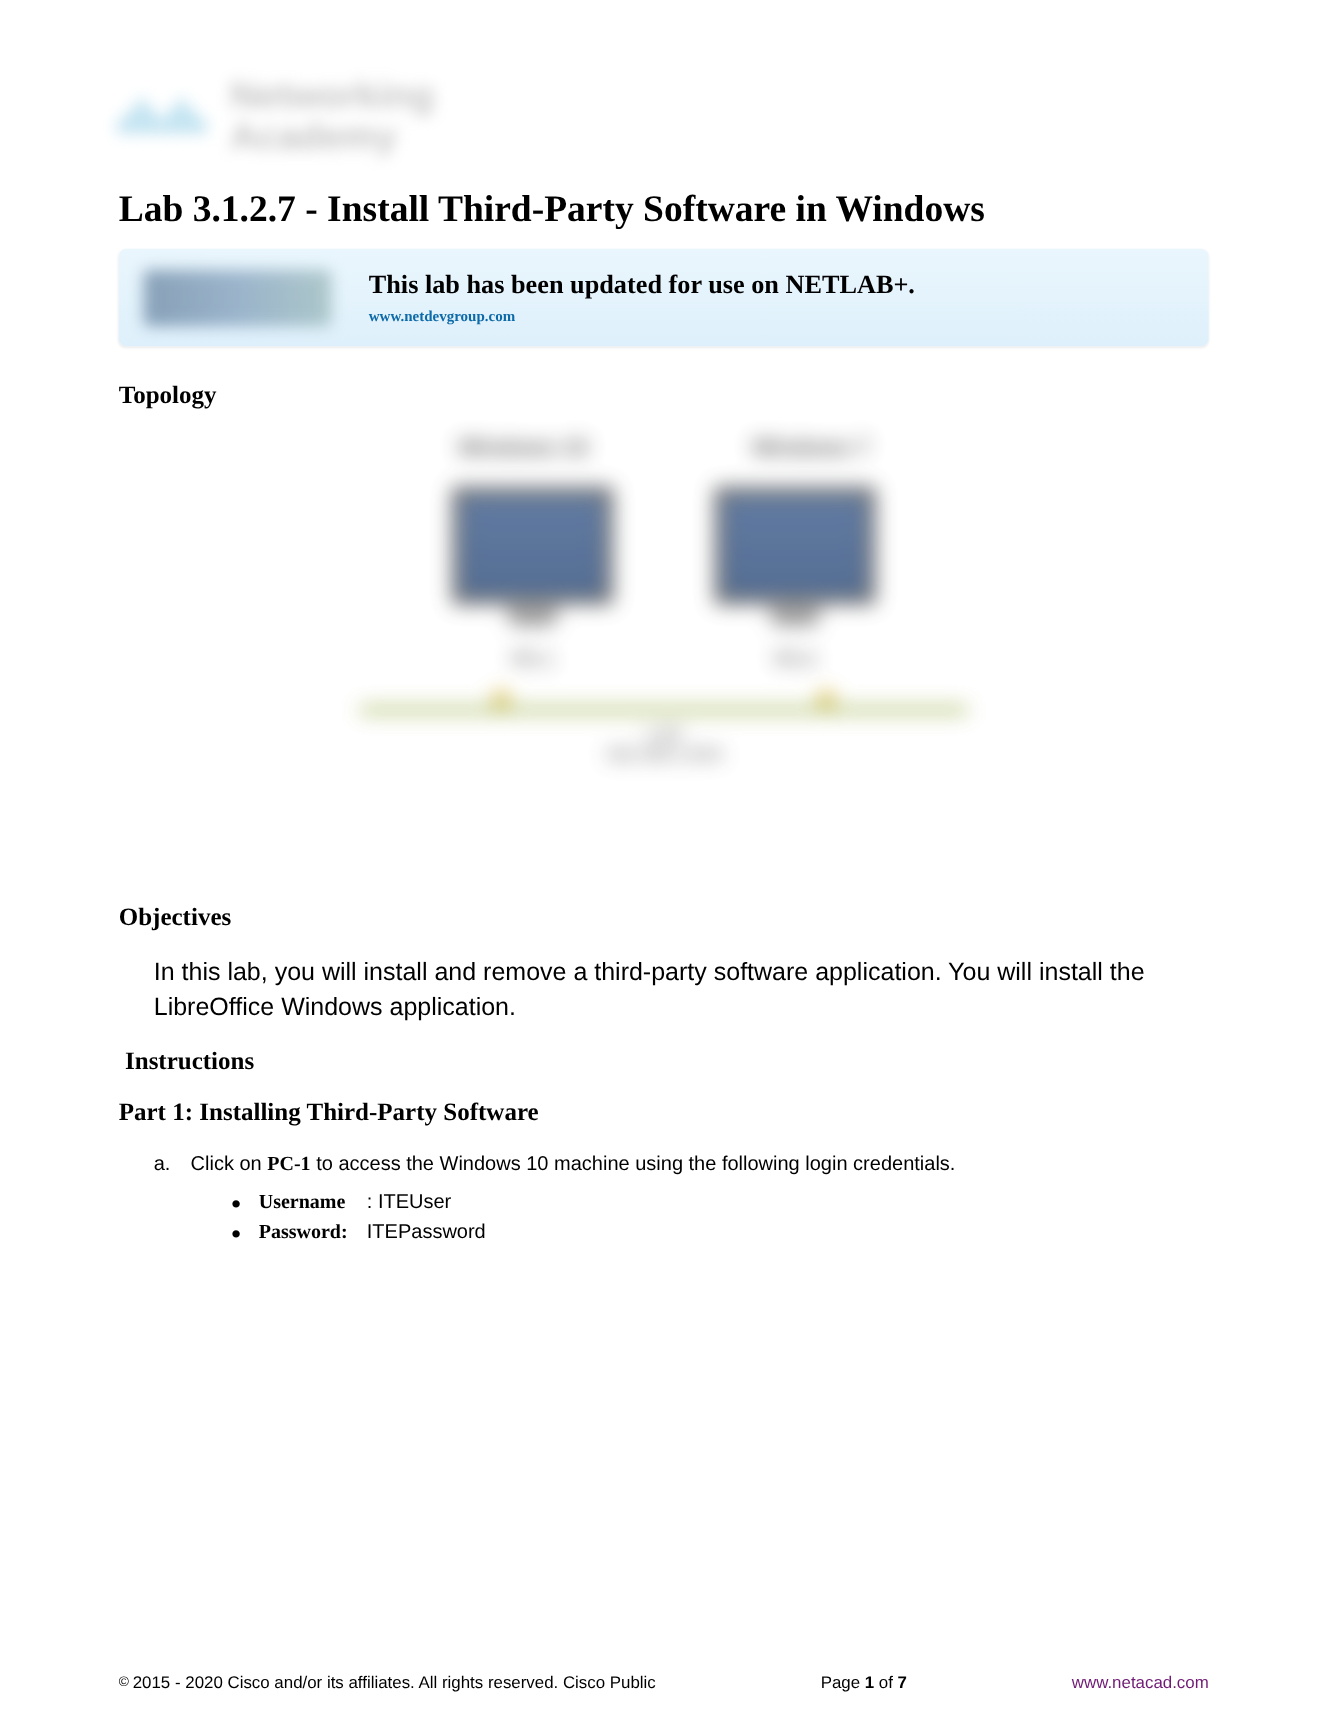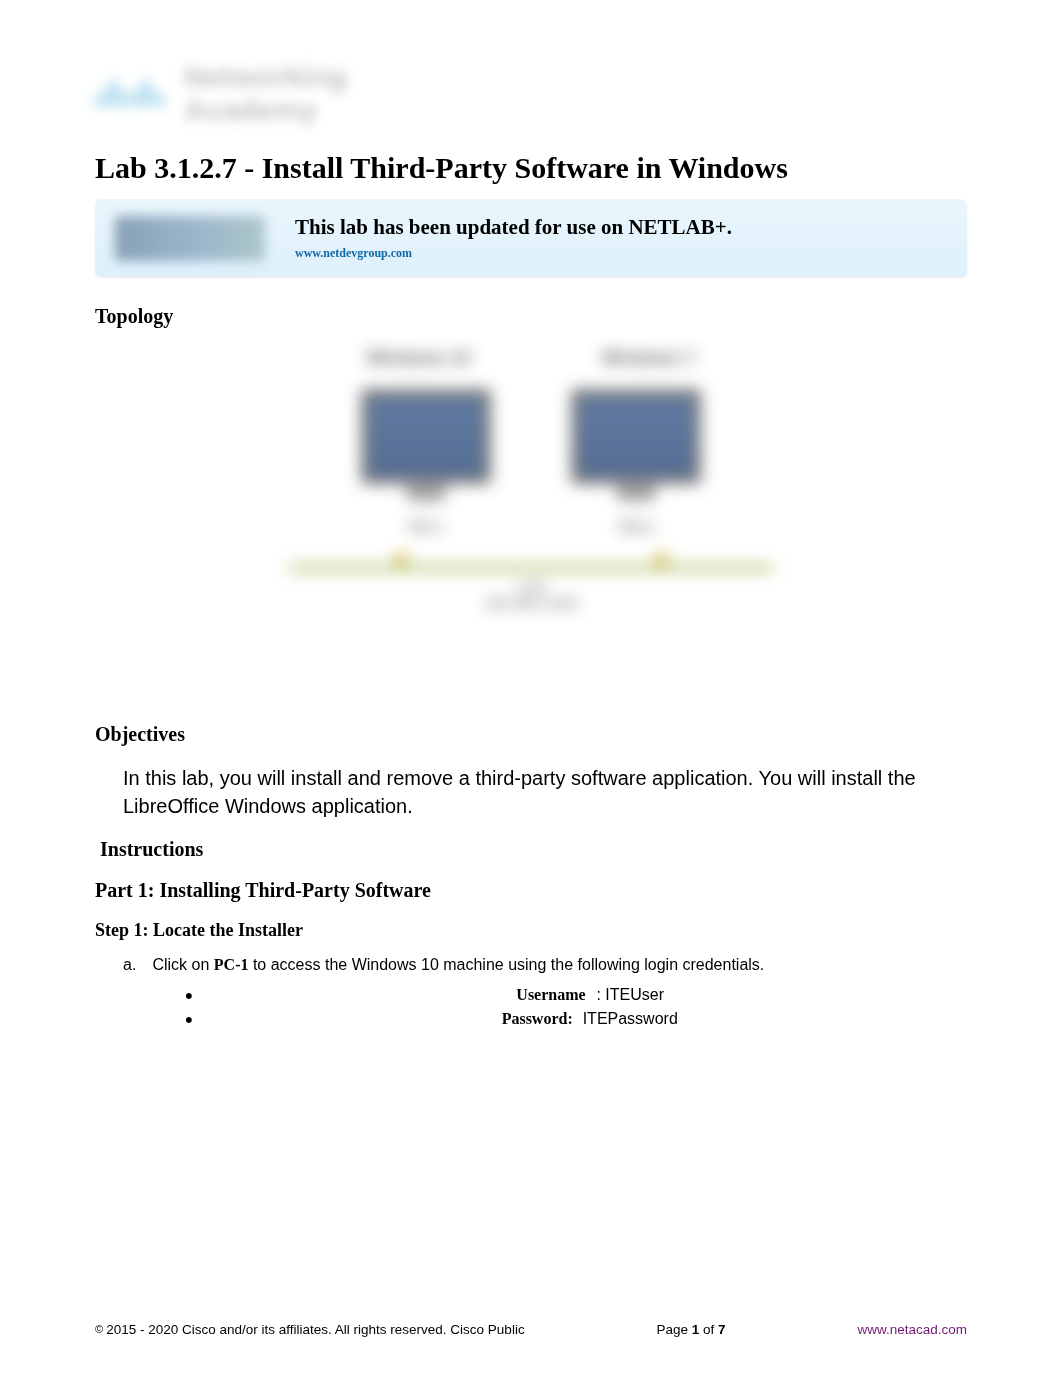--- a/index.html
+++ b/index.html
@@ -186,21 +186,20 @@
       display: inline-block;
       width: 25px;
     }
     .bold-inline {
       font-family: Georgia, "Times New Roman", serif;
       font-weight: bold;
     }
     .cred-list {
       margin: 6px 0 0 90px;
       list-style: none;
-      text-align: center;
     }
     .cred-list li {
       font-size: 16px;
       line-height: 1.5;
       position: relative;
       padding-left: 22px;
     }
     .cred-list li::before {
       content: "•";
       position: absolute;
@@ -210,21 +209,21 @@
       top: 2px;
     }
     .cred-label {
       font-family: Georgia, "Times New Roman", serif;
       font-weight: bold;
       display: inline-block;
       min-width: 82px;
     }
     .footer {
       position: absolute;
-      bottom: 40px;
+      bottom: 24px;
       left: 95px;
       right: 95px;
       display: flex;
       justify-content: space-between;
       align-items: center;
       font-size: 13.5px;
     }
     .footer .copyright::before {
       content: "© ";
       font-size: 11px;
@@ -291,21 +290,20 @@
     </div>
   </div>
 
   <h2>Objectives</h2>
   <p class="body-text">In this lab, you will install and remove a third-party software application. You will install the LibreOffice Windows application.</p>
 
   <h2 class="indent">Instructions</h2>
 
   <h2>Part 1: Installing Third-Party Software</h2>
 
-  <h3>Step 1: Locate the Installer</h3>
 
   <div class="step-item">
     <span class="letter">a.</span>
     <span>Click on </span><span class="bold-inline">PC-1</span><span> to access the Windows 10 machine using the following login credentials.</span>
   </div>
 
   <ul class="cred-list">
     <li>
       <span class="cred-label">Username</span><span> : </span><span>ITEUser</span>
     </li>

